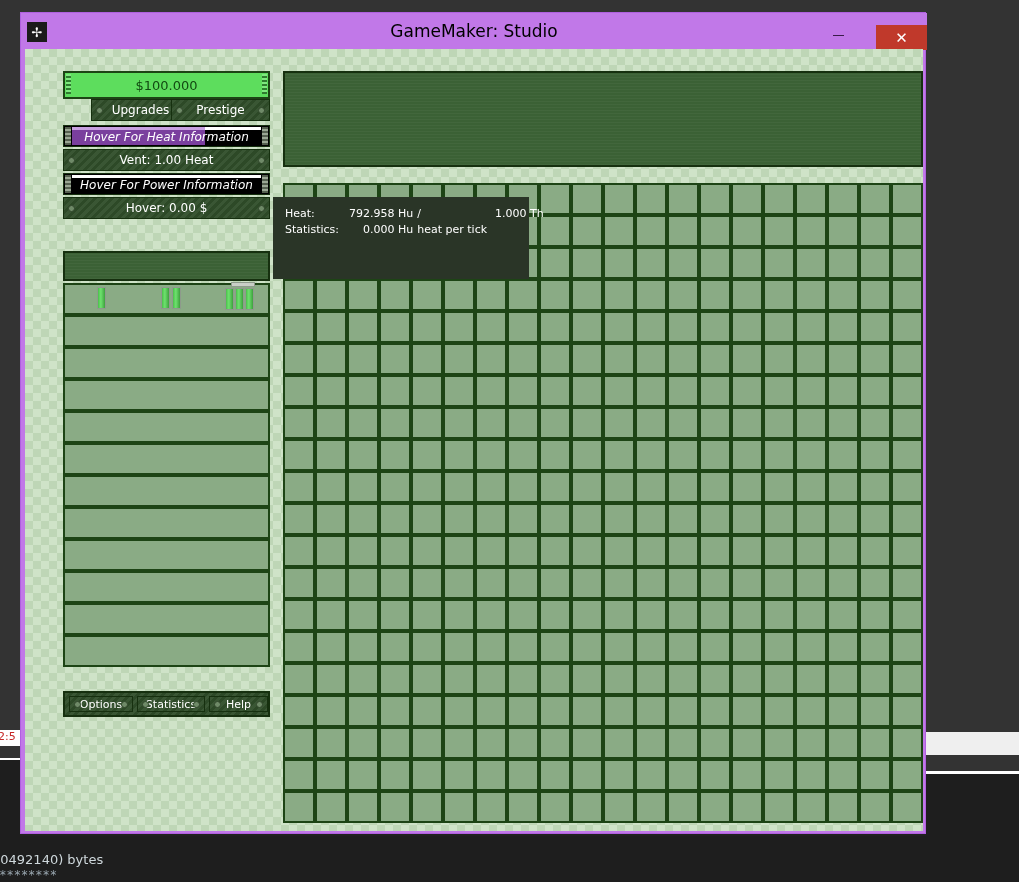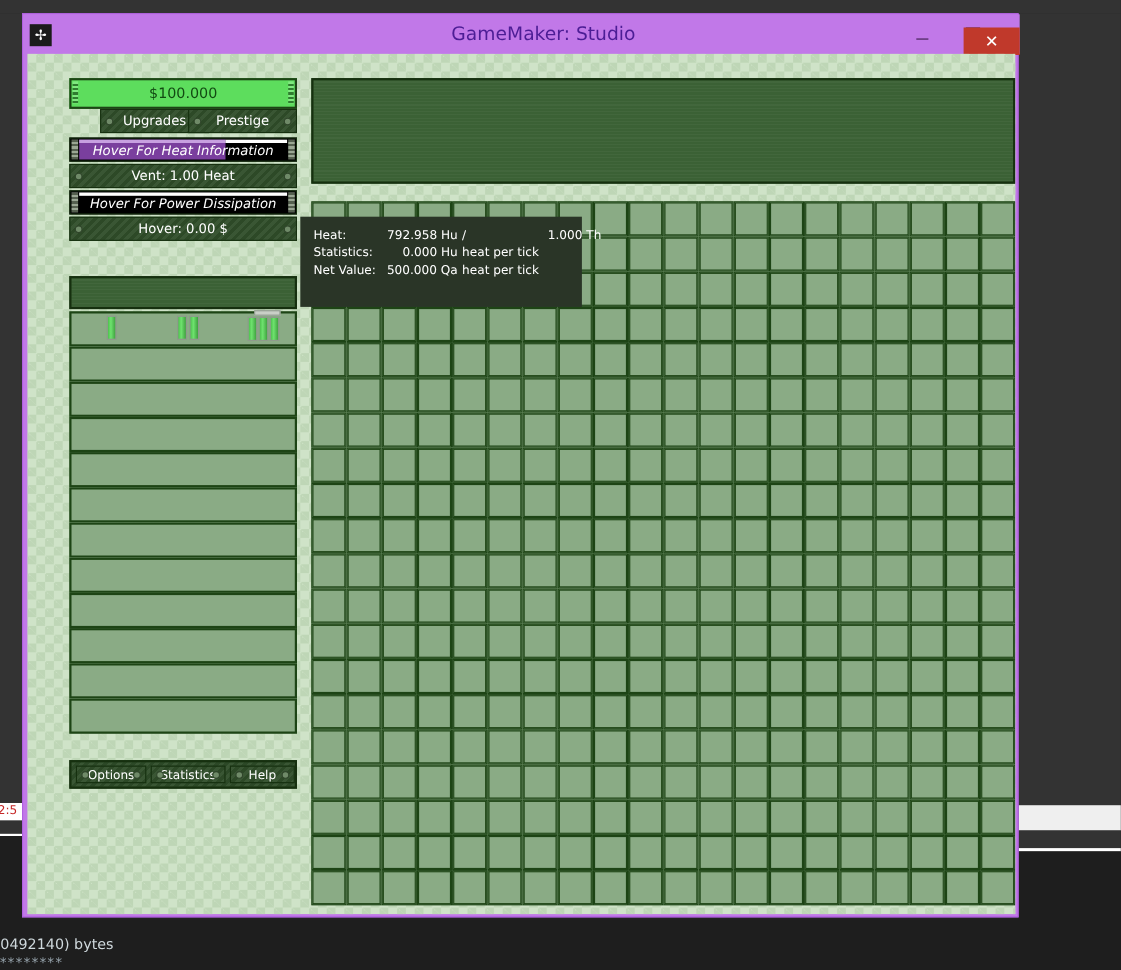--- a/index.html
+++ b/index.html
@@ -60,23 +60,22 @@
   .win-icon {
     position:absolute; left:6px; top:9px; width:20px; height:20px;
     background:#1b1b1b;
     display:flex; align-items:center; justify-content:center;
     color:#ffffff; font-size:13px; font-weight:bold;
     font-family:"DejaVu Sans", sans-serif;
   }
   .win-title {
     position:absolute; left:0; top:0; width:906px; height:36px;
     line-height:36px; text-align:center;
-    color:#4c1d95; font-size:17px;
+    color:#000000; font-size:17px;
     font-family:"DejaVu Sans", sans-serif;
-    padding-left:20px;
   }
   .win-btn {
     position:absolute; top:6px; width:45px; height:24px;
     display:flex; align-items:center; justify-content:center;
     color:#3a1b4a; font-size:14px;
     font-family:"DejaVu Sans", sans-serif;
     cursor:pointer;
   }
   .win-min { left:795px; }
   .win-max { left:841px; }
@@ -330,21 +329,21 @@
             <span class="knob l"></span>
             <span>Vent: 1.00 Heat</span>
             <span class="knob r"></span>
           </div>
         </div>
 
         <div class="bar-wrap" style="top:102px;">
           <div class="bar-top" style="left:8px; width:189px; background:#ffffff;"></div>
           <span class="cap l"></span>
           <span class="cap r"></span>
-          <div class="bar-label">Hover For Power Dissipation</div>
+          <div class="bar-label">Hover For Power Information</div>
         </div>
 
         <div class="btn-row" style="top:126px;">
           <div class="gbtn" style="left:0px; width:207px;">
             <span class="knob l"></span>
             <span>Hover: 0.00 $</span>
             <span class="knob r"></span>
           </div>
         </div>
 
@@ -812,25 +811,19 @@
                 <td class="tt-val">792.958 Hu</td>
                 <td class="tt-unit">/</td>
                 <td class="tt-extra">1.000  Th</td>
               </tr>
               <tr>
                 <td class="tt-label">Statistics:</td>
                 <td class="tt-val">0.000 Hu</td>
                 <td class="tt-unit">heat per tick</td>
                 <td class="tt-extra"></td>
               </tr>
-              <tr>
-                <td class="tt-label">Net Value:</td>
-                <td class="tt-val">500.000 Qa</td>
-                <td class="tt-unit">heat per tick</td>
-                <td class="tt-extra"></td>
-              </tr>
             </tbody>
         </table>
       </div>
 
     </div>
   </div>
 </div>
 
 </body></html>

